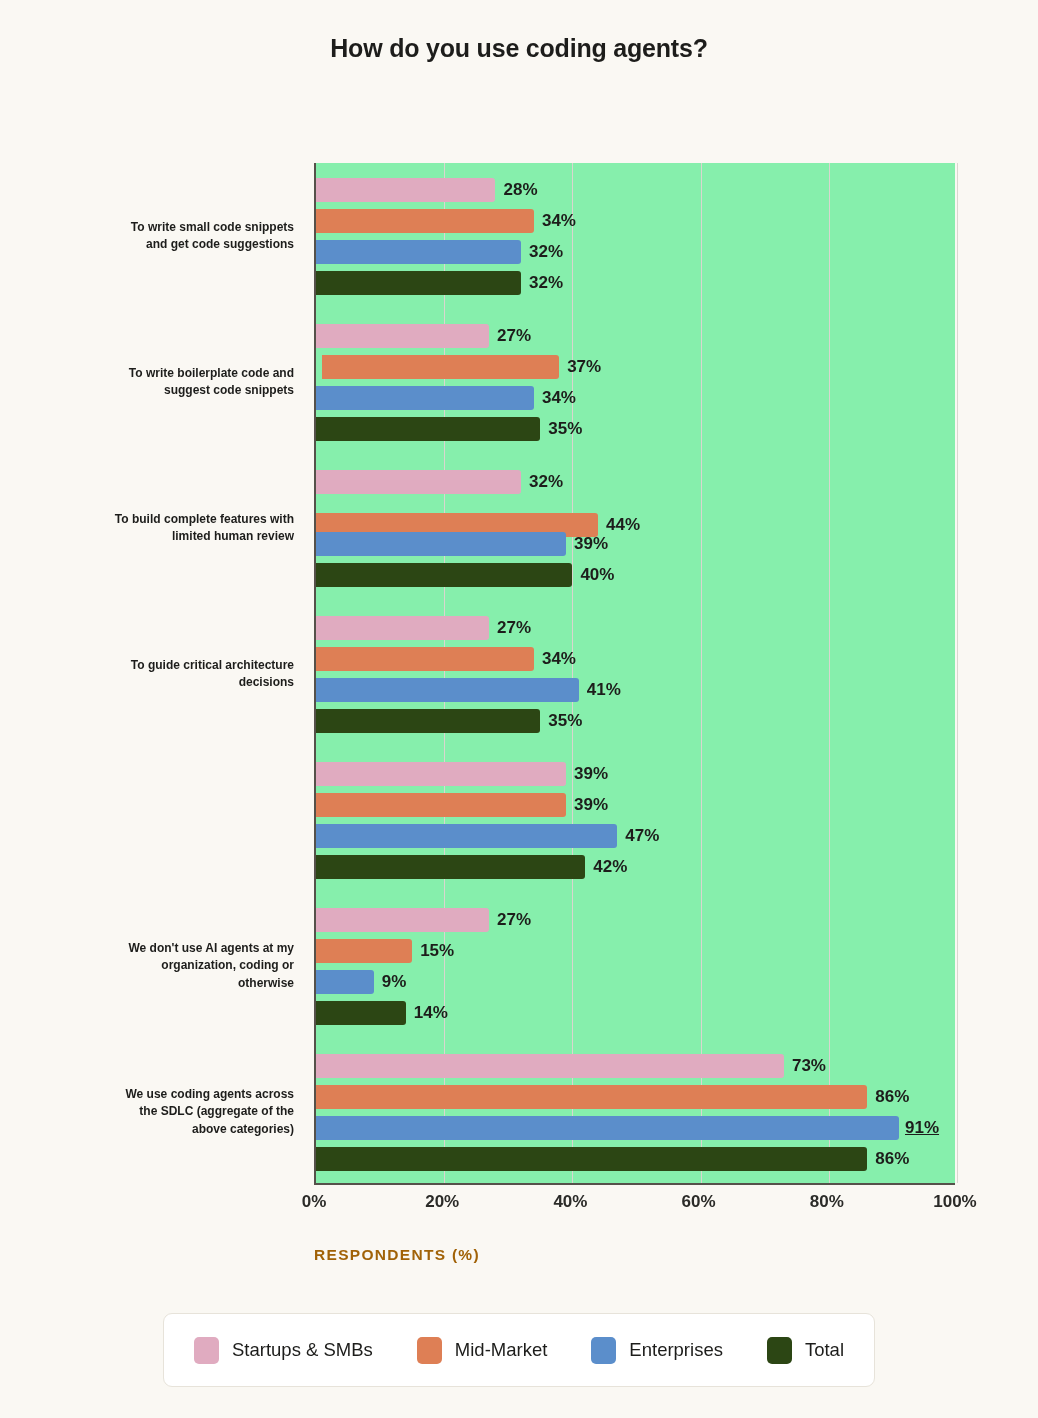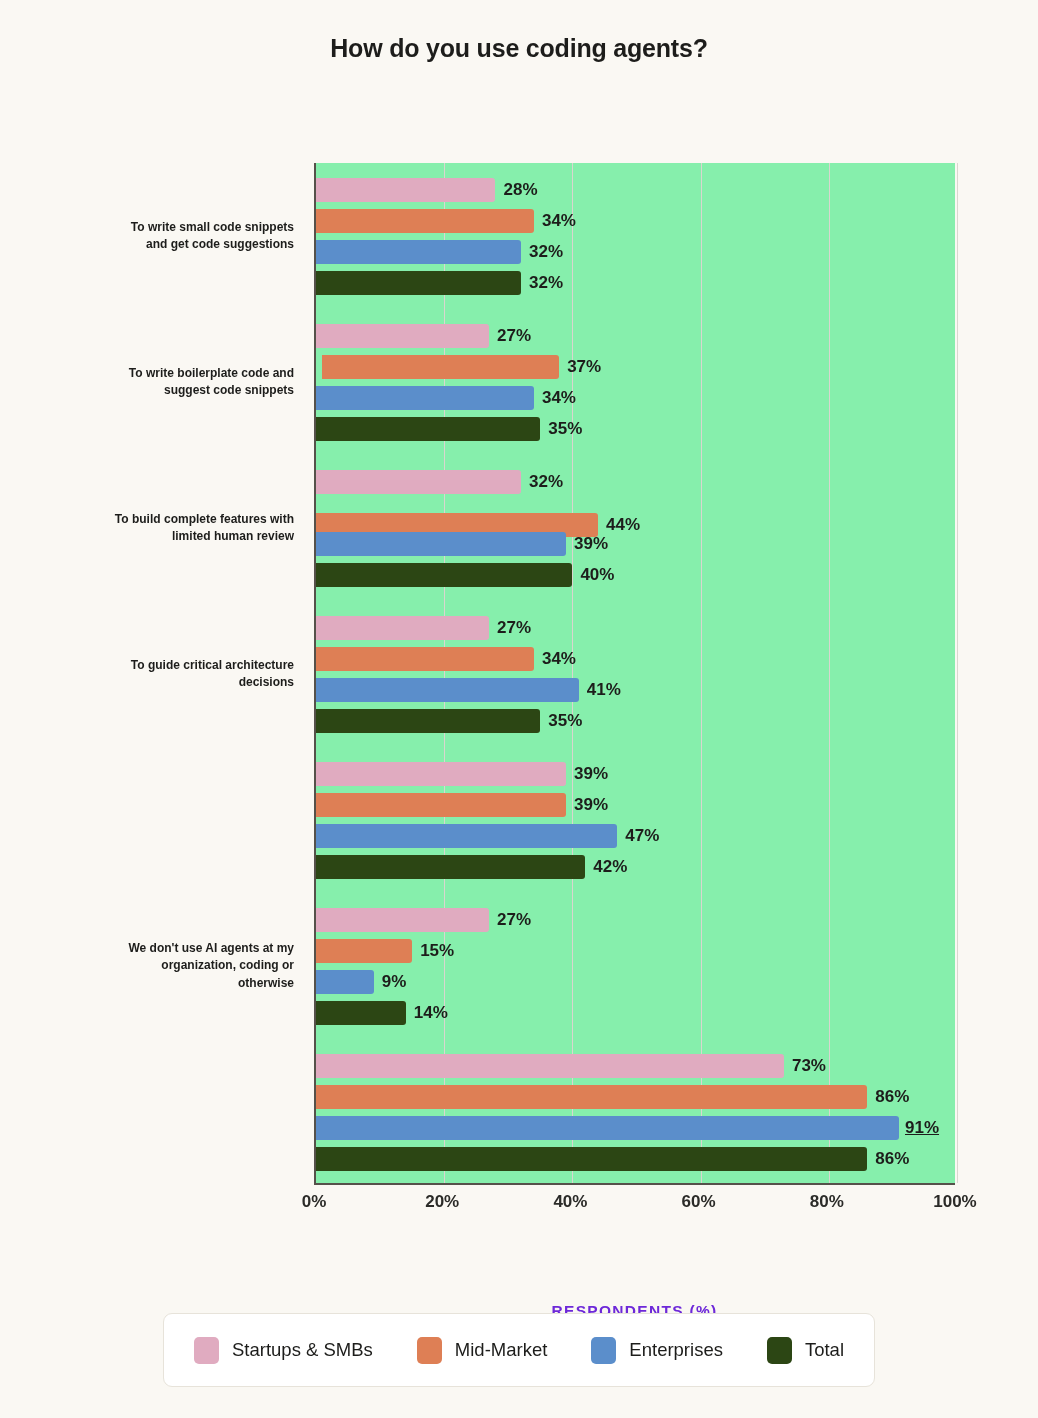--- a/index.html
+++ b/index.html
@@ -90,26 +90,25 @@
     top: 1192px;
     font-size: 17px;
     font-weight: 700;
     color: #2b2b28;
     text-align: center;
     width: 80px;
     margin-left: -40px;
   }
   #xaxis-title {
     position: absolute;
-    top: 1302px; left: 314px; width: 641px;
-    text-align: center;
+    top: 1246px; left: 314px; width: 641px;
     font-size: 15.5px;
     font-weight: 700;
     letter-spacing: 1.3px;
-    color: #6d28d9;
+    color: #a16207;
   }
 
   
   #legend {
     position: absolute;
     left: 163px; top: 1313px;
     width: 712px; height: 74px;
     background: #ffffff;
     border: 1.5px solid #e7e3da;
     border-radius: 9px;
@@ -151,20 +150,23 @@
       </div>
       <div class="label-box" style="top: 306.5px; height: 117px;">
         <span>To build complete features with<br>limited human review</span>
       </div>
       <div class="label-box" style="top: 452.5px; height: 117px;">
         <span>To guide critical architecture<br>decisions</span>
       </div>
       <div class="label-box" style="top: 744.5px; height: 117px;">
         <span>We don't use AI agents at my<br>organization, coding or<br>otherwise</span>
       </div>
+      <div class="label-box" style="top: 890.5px; height: 117px;">
+        <span>We use coding agents across<br>the SDLC (aggregate of the<br>above categories)</span>
+      </div>
     </div>
 
   <div id="plot-area">
     <div id="gridlines">
         <div class="gridline" style="left: 128.2px;"></div>
         <div class="gridline" style="left: 256.4px;"></div>
         <div class="gridline" style="left: 384.6px;"></div>
         <div class="gridline" style="left: 512.8px;"></div>
         <div class="gridline" style="left: 641px;"></div>
       </div>

